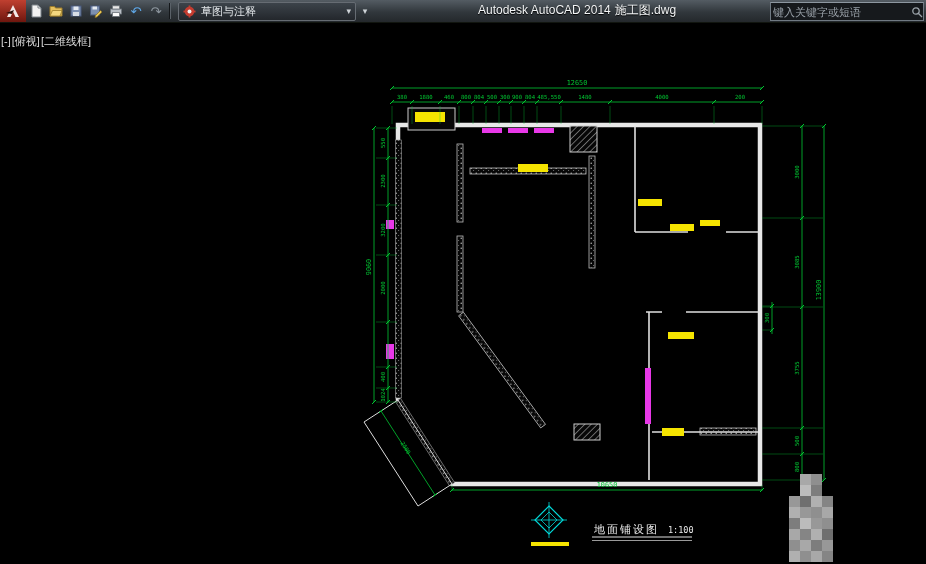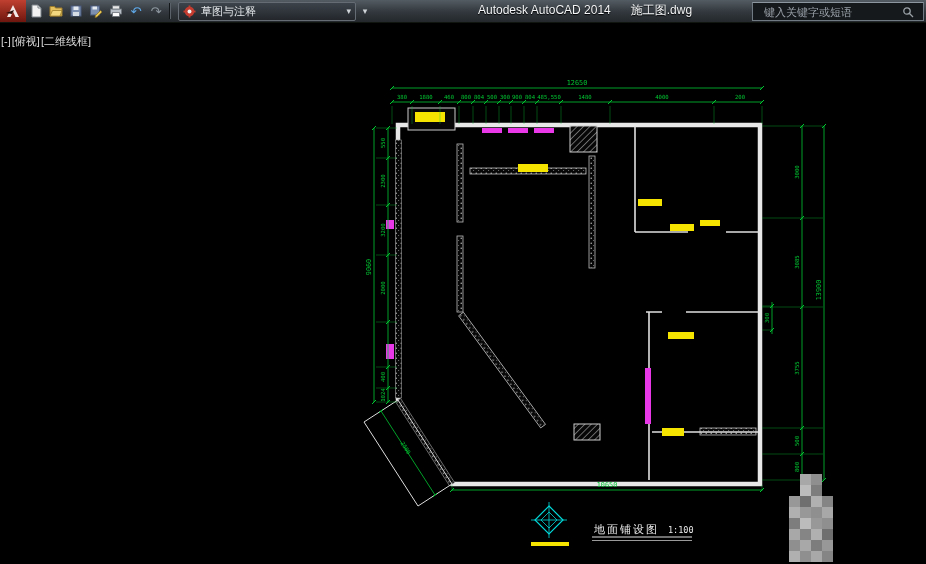--- a/index.html
+++ b/index.html
@@ -20,24 +20,24 @@
   .divider{width:1px;height:16px;background:#14171a;border-right:1px solid #5a6168;margin:0 3px;}
   .wsbox{width:168px;height:17px;margin-left:4px;padding:0 4px;
     background:linear-gradient(#3c434a,#23272c);border:1px solid #666c73;border-radius:2px;
     color:#e3e7ea;font-size:11px;display:flex;align-items:center;gap:5px;cursor:pointer;}
   .wsbox .lbl{flex:1;white-space:nowrap;overflow:hidden;font-family:Liberation Serif, serif;}
   .caret{color:#cfd4d8;font-size:9px;font-family:"DejaVu Sans",sans-serif;}
   .wsarrow{width:14px;height:17px;border:0;background:transparent;color:#cfd4d8;
     font-size:9px;cursor:pointer;padding:0;margin-left:2px;}
   .wintitle{position:absolute;left:478px;top:0;height:20px;display:flex;align-items:center;
     color:#f2f4f5;font-size:12px;white-space:nowrap;text-shadow:0 1px 1px #000;}
-  .wintitle .doc{margin-left:20px;}
+  .wintitle .doc{margin-left:4px;}
   .searchbox{position:absolute;right:2px;top:2px;width:152px;height:17px;
     background:#16191c;border:1px solid #707a83;border-top-color:#8d97a0;
-    display:flex;align-items:center;padding:0 9px;gap:15px;}
+    display:flex;align-items:center;padding:0 0;gap:15px;}
   .searchbox input{flex:1;background:transparent;border:0;outline:none;
     color:#cfd4d8;font-size:11px;font-family:"Liberation Sans",sans-serif;min-width:0;}
   .searchbox input::placeholder{color:#99a1a8;opacity:1;}
 
   
   .canvas{position:absolute;top:22px;left:0;width:834px;height:542px;background:#000;}
   .vpctl{position:absolute;left:1px;top:12px;z-index:3;color:#dcdcdc;font-size:11px;
     letter-spacing:0;}
   .vpctl span{cursor:pointer;margin-right:1px;}
   svg text{font-family:"DejaVu Sans Mono","Liberation Mono",monospace;}

